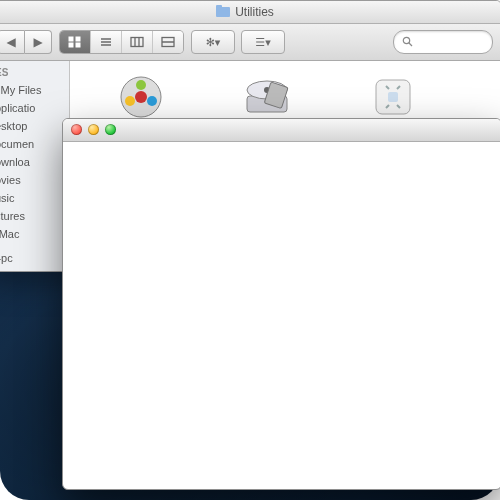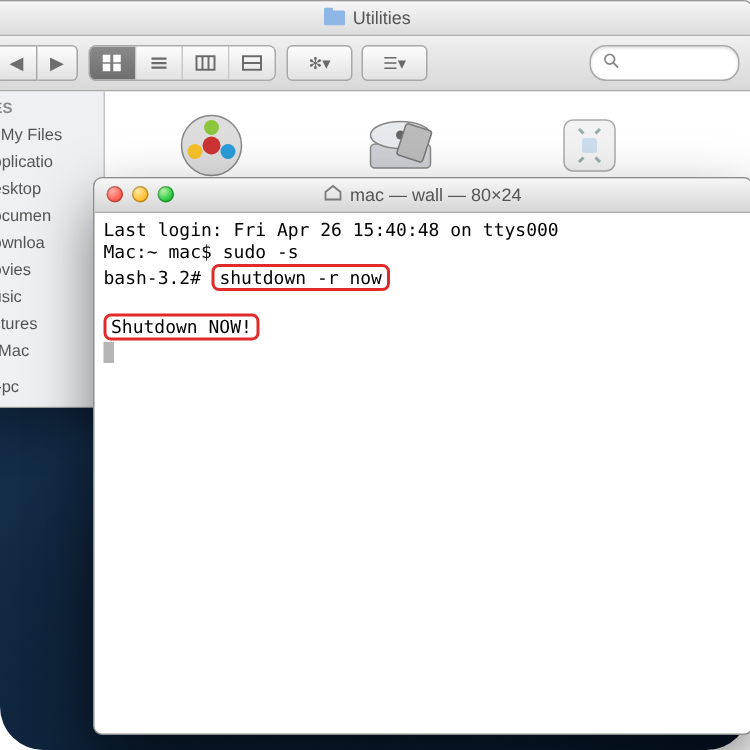--- a/index.html
+++ b/index.html
@@ -206,30 +206,16 @@
     </div>
   </div>
 
   <div class="term">
     <div class="term-titlebar">
       <div class="traffic">
         <div class="tl r"></div>
         <div class="tl y"></div>
         <div class="tl g"></div>
       </div>
-      <div class="term-title">
-        <span>
-          <svg width="12" height="11">
-              <path d="M1 5 L6 1 L11 5 L11 10 L1 10 Z" fill="none" stroke="#7a7a7a" stroke-width="1.2"></path>
-            </svg>
-        </span>
-        <span>mac — wall — 80×24</span>
-      </div>
-    </div>
-    <div class="term-body"><span>Last login: Fri Apr 26 15:40:48 on ttys000</span>
-<span>Mac:~ mac$ </span><span>sudo -s</span>
-<span>bash-3.2# </span><span class="hl">shutdown -r now</span>
-
-<span class="hl">Shutdown NOW!</span>
-<span class="cursor"></span></div>
+    </div>
   </div>
 
 </div>
 
 </body></html>

